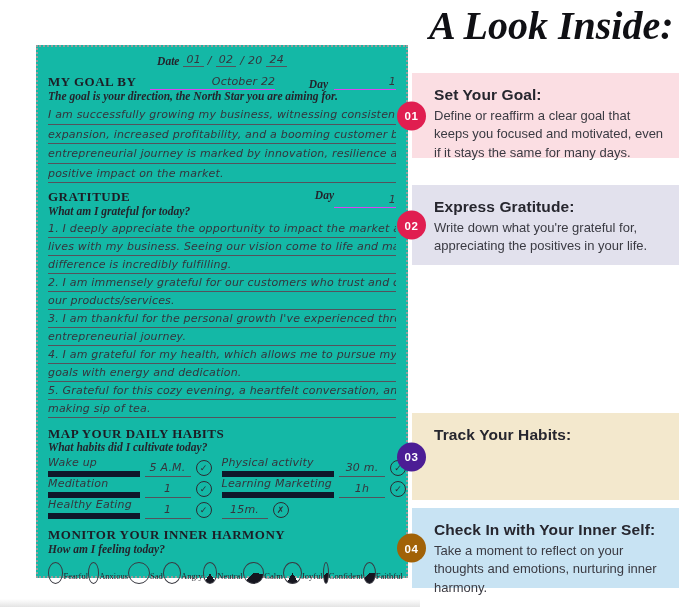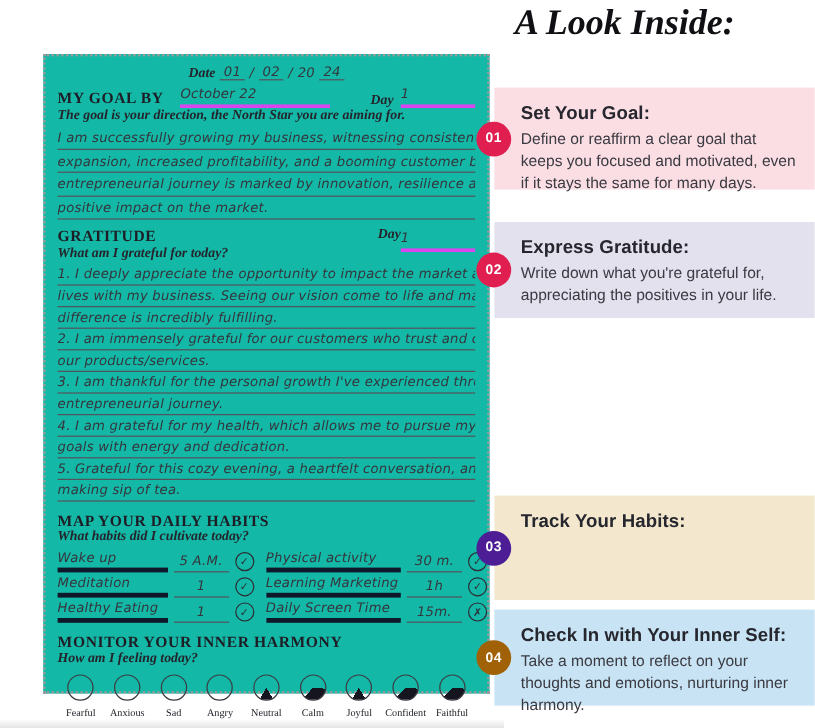--- a/index.html
+++ b/index.html
@@ -15,21 +15,21 @@
     border:2px dotted #9b9b9b;box-sizing:border-box;
     padding:5px 10px;background:#14b8a6;
   }
   .h-serif{font-family:"Liberation Serif",serif;font-weight:bold;
     font-size:13px;letter-spacing:.5px;color:#1d1d25;}
   .sub{font-family:"Liberation Serif",serif;font-style:italic;font-weight:bold;
     font-size:11.5px;color:#24242c;}
   .hand{font-family:"DejaVu Sans",sans-serif;font-style:italic;
     font-size:11px;color:#35353d;letter-spacing:.2px;}
   .row{display:flex;align-items:flex-end;}
-  .wline{border-bottom:3px solid #d946ef;text-align:left;display:inline-block;}
+  .wline{border-bottom:1px solid #d946ef;text-align:right;display:inline-block;}
 
   .date-row{justify-content:center;gap:4px;height:15px;margin-bottom:4px;}
   .date-row .u{border-bottom:1px solid #53535c;padding:0 3px;}
 
   .goal-header{height:19px;gap:6px;}
   .goal-date{width:125px;margin-left:8px;}
   .day-label{margin-left:auto;}
   .day-line{width:62px;}
   .subtitle{height:14px;margin-bottom:1px;}
 
@@ -38,46 +38,46 @@
   .ruled.g{height:17px;line-height:18.5px;}
 
   .sec-gap{height:6px;}
   .sec-gap2{height:8px;}
 
   .grat-header{align-items:flex-start;height:16px;}
   .habits-head{height:15px;}
 
   .habit-grid{display:grid;grid-template-columns:47% 53%;column-gap:10px;}
   .habit{display:flex;align-items:flex-end;height:21px;gap:5px;}
-  .habit-name{flex:1;border-bottom:4px solid #0f172a;line-height:16px;}
+  .habit-name{flex:1;border-bottom:6px solid #0f172a;line-height:16px;}
   .habit-value{width:46px;border-bottom:1px solid #53535c;text-align:center;line-height:16px;}
   .status-circle{width:14px;height:14px;border:1.2px solid #2c2c34;border-radius:50%;
     display:flex;align-items:center;justify-content:center;flex:0 0 auto;
     font-size:9px;color:#2c2c34;font-style:normal;margin-bottom:1px;}
   .status-circle i{font-style:normal;}
 
   .moods{display:flex;justify-content:space-between;margin-top:5px;}
-  .mood{display:flex;flex-direction:column;align-items:center;width:40px;}
+  .mood{display:flex;align-items:center;width:40px;}
   .mood-circle{width:22px;height:22px;border:1.4px solid #3a3a42;border-radius:50%;
     box-sizing:border-box;}
   .fill-small{background:conic-gradient(from 150deg,#15151f 0 60deg,transparent 60deg 360deg);}
   .fill-half{background:conic-gradient(from 95deg,#15151f 0 128deg,transparent 128deg 360deg);}
   .mood-label{font-family:"Liberation Serif",serif;font-size:8.5px;color:#23232b;
     margin-top:5px;}
 
   .page-num{position:absolute;left:36px;top:616px;width:372px;text-align:center;
     font-family:"Liberation Serif",serif;font-size:11px;color:#8a8a8a;}
 
   .bottom-shade{position:absolute;left:0;bottom:0;width:420px;height:8px;
     background:linear-gradient(to bottom,#ffffff,#e4e4e4);}
 
   
   .title{position:absolute;left:429px;top:2px;margin:0;
     font-family:"Liberation Serif",serif;font-style:italic;font-weight:bold;
-    font-size:30px;color:#101014;}
+    font-size:40px;color:#101014;}
   .callout{position:absolute;left:412px;width:267px;box-sizing:border-box;
     padding:13px 12px 10px 22px;}
   .c1{top:73px;height:85px;}
   .c2{top:185px;height:80px;}
   .c3{top:413px;height:87px;}
   .c4{top:508px;height:80px;}
   .co-head{font-weight:bold;font-size:15.5px;color:#26262e;margin-bottom:3px;
     letter-spacing:.1px;}
   .co-body{font-size:13px;line-height:1.42;color:#3a3a42;}
   .badge{position:absolute;left:-15px;top:50%;transform:translateY(-50%);
@@ -171,21 +171,20 @@
           </span>
       </div>
       <div class="habit">
         <span class="hand habit-name">Healthy Eating</span>
         <span class="hand habit-value">1</span>
         <span class="status-circle">
             <i>✓</i>
           </span>
       </div>
       <div class="habit">
-        <span class="hand habit-name">Daily Screen Time</span>
         <span class="hand habit-value">15m.</span>
         <span class="status-circle">
             <i>✗</i>
           </span>
       </div>
     </div>
 
     <div class="sec-gap2"></div>
 
     <div class="h-serif">MONITOR YOUR INNER HARMONY</div>

